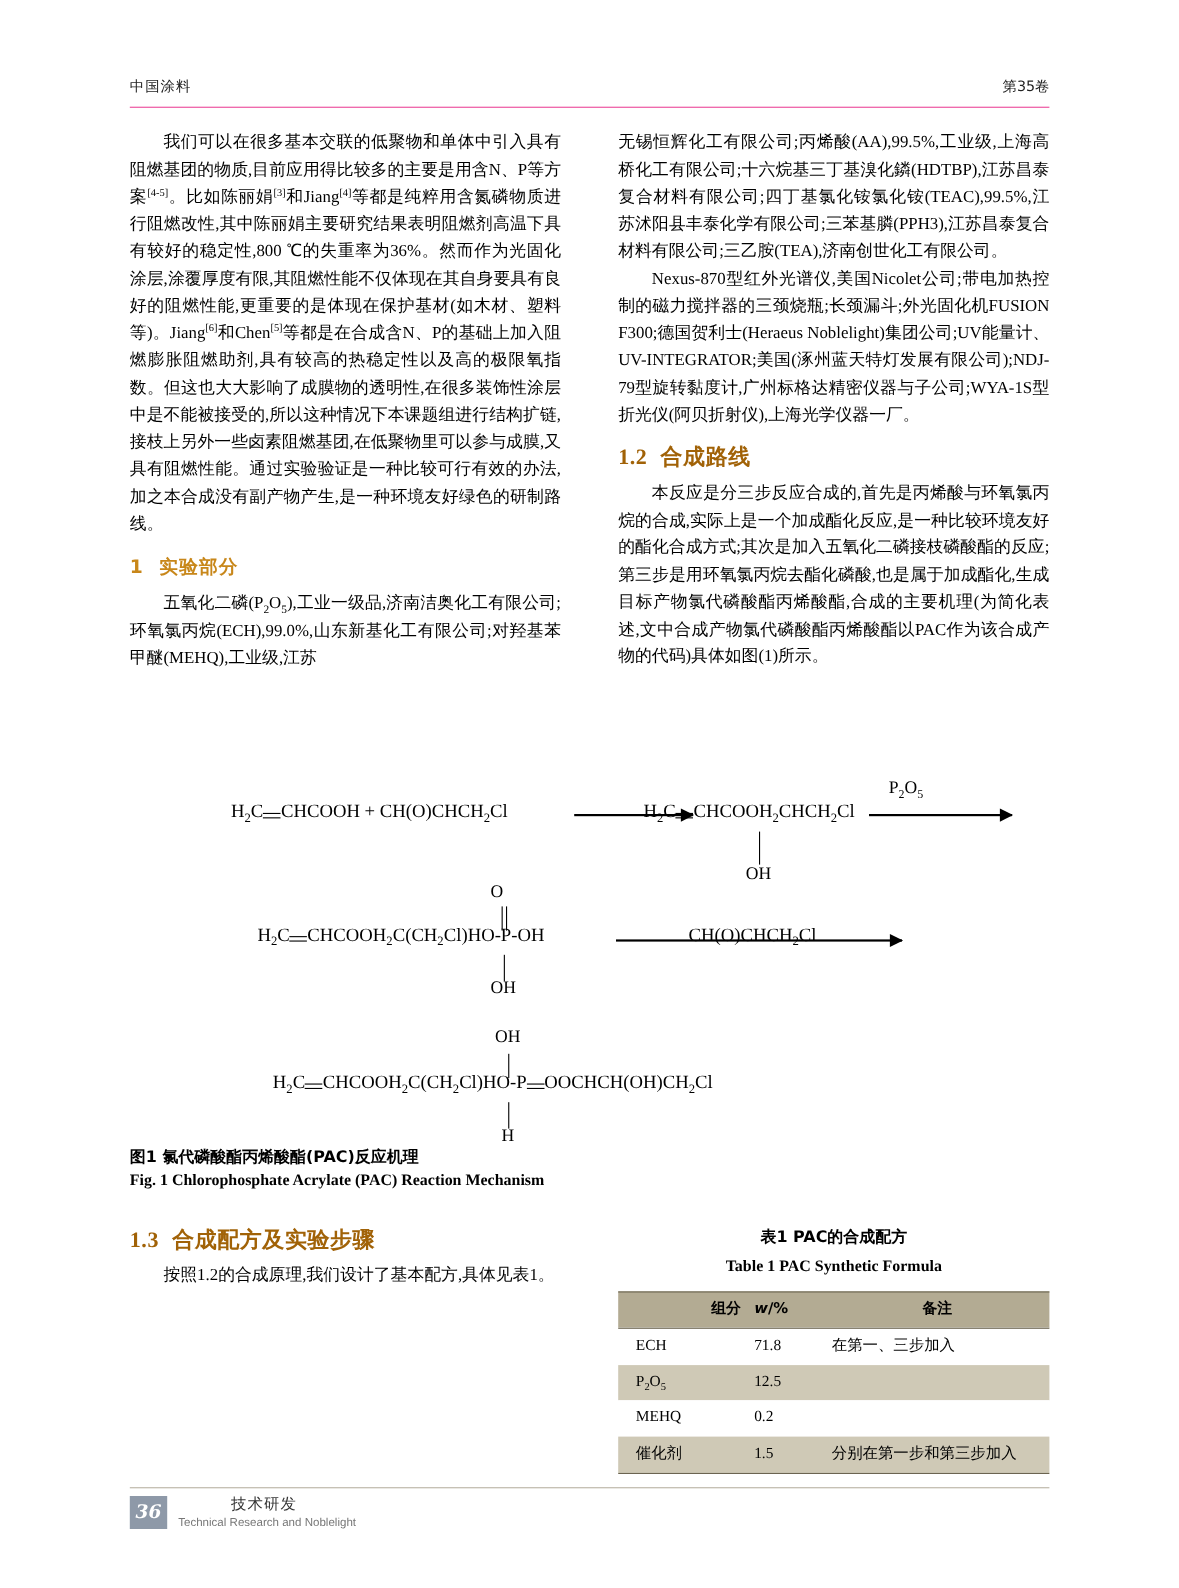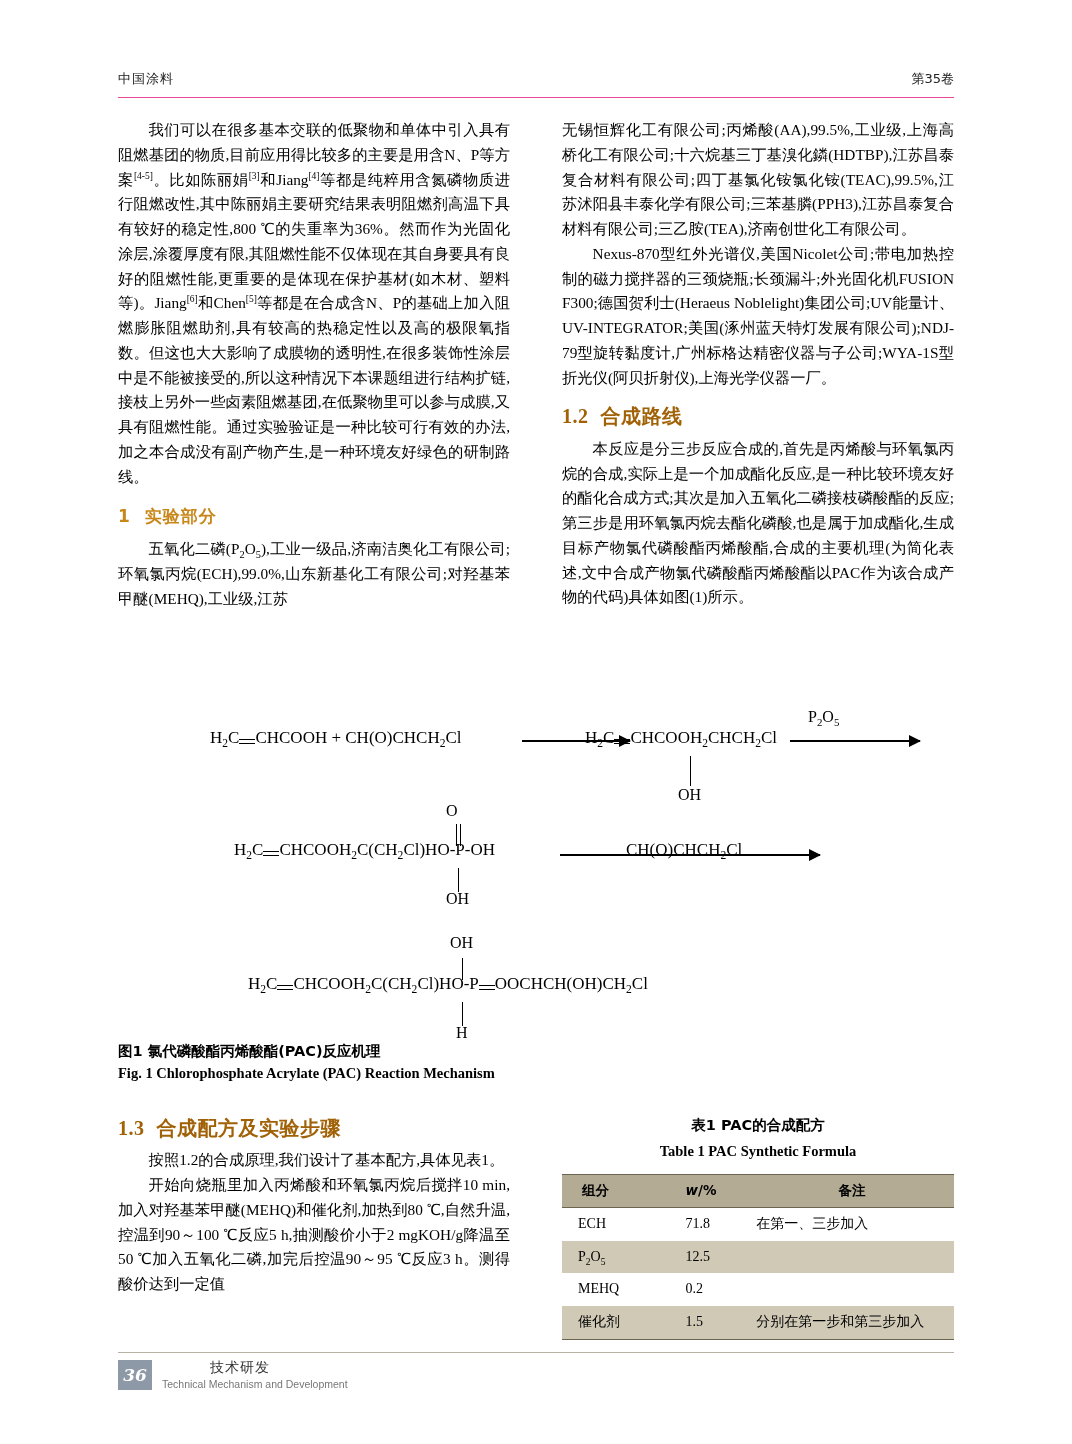--- a/index.html
+++ b/index.html
@@ -223,21 +223,21 @@
   }
   table.pac tbody tr:nth-child(odd) td {
     background: #ffffff;
   }
   table.pac tbody tr:last-child td {
     border-bottom: 1.5px solid #6b6450;
   }
   table.pac td.c1 { width: 30%; text-align: left; padding-left: 16px; }
   table.pac td.c2 { width: 18%; text-align: left; }
   table.pac td.c3 { width: 52%; text-align: left; }
-  table.pac th.c1 { width: 30%; text-align: left; padding-left: 20px; }
+  table.pac th.c1 { width: 30%; text-align: right; padding-left: 20px; }
   table.pac th.c2 { width: 18%; text-align: left; }
   table.pac th.c3 { width: 52%; text-align: center; }
   .ital { font-style: italic; }
 
   
   .footer {
     position: absolute;
     left: 118px;
     bottom: 48px;
     width: 836px;
@@ -364,21 +364,20 @@
   <div class="figcap">
     <span>图1  氯代磷酸酯丙烯酸酯(PAC)反应机理</span>
     <span class="en">Fig. 1   Chlorophosphate Acrylate (PAC) Reaction Mechanism</span>
   </div>
 
   <div class="lowcol left">
     <div class="h2" style="margin-top:0;">
       <span class="num">1.3</span><span>合成配方及实验步骤</span>
     </div>
     <p>按照1.2的合成原理,我们设计了基本配方,具体见表1。</p>
-    <p>开始向烧瓶里加入丙烯酸和环氧氯丙烷后搅拌10 min,加入对羟基苯甲醚(MEHQ)和催化剂,加热到80 ℃,自然升温,控温到90～100 ℃反应5 h,抽测酸价小于2 mgKOH/g降温至50 ℃加入五氧化二磷,加完后控温90～95 ℃反应3 h。测得酸价达到一定值</p>
   </div>
 
   <div class="lowcol right">
     <div class="tabcap">
       <span>表1  PAC的合成配方</span>
       <span class="en">Table 1   PAC Synthetic Formula</span>
     </div>
 
     <table class="pac">
       <thead>
@@ -410,16 +409,16 @@
           <td class="c3">分别在第一步和第三步加入</td>
         </tr>
       </tbody>
     </table>
   </div>
 
   <div class="footer">
     <div class="bar"></div>
     <div class="pagenum">36</div>
     <div class="foot-cn">技术研发</div>
-    <div class="foot-en">Technical Mechanism and Development</div>
+    <div class="foot-en">Technical Research and Noblelight</div>
   </div>
 
 </div>
 
 </body></html>

